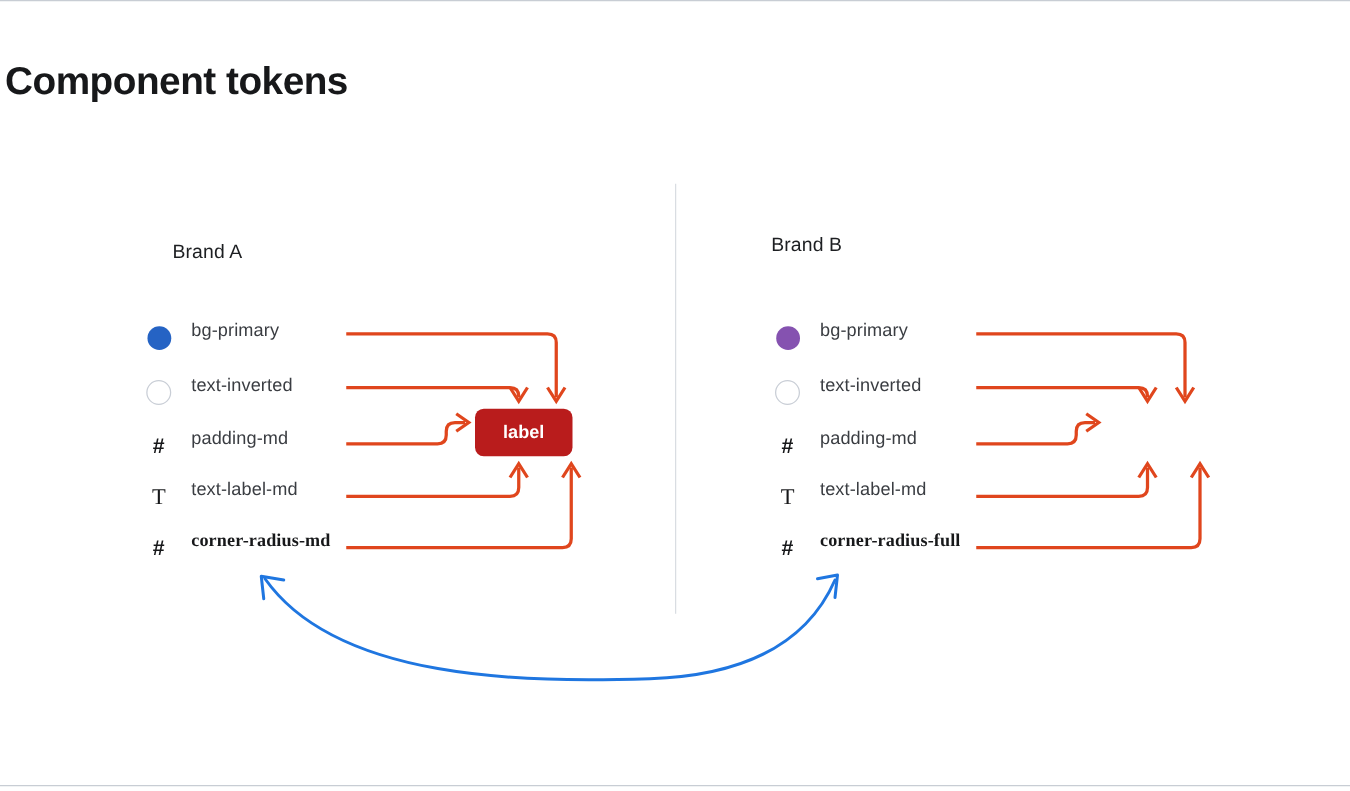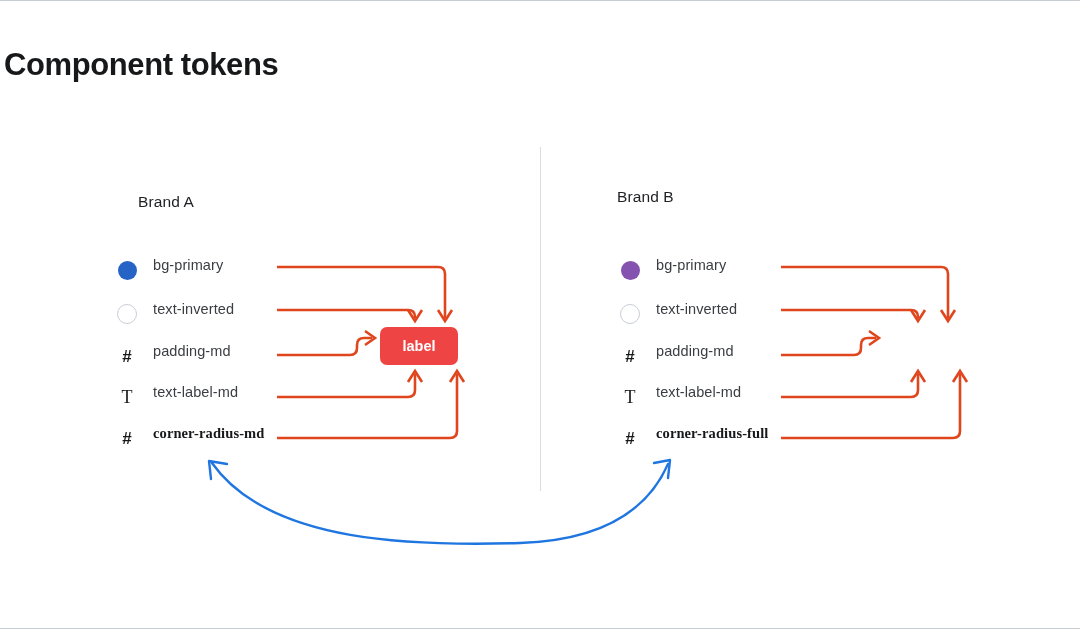--- a/index.html
+++ b/index.html
@@ -120,21 +120,21 @@
     align-items: center;
     justify-content: center;
     color: #ffffff;
     box-sizing: border-box;
   }
   #chip-a {
     left: 380px;
     top: 327px;
     width: 78px;
     height: 38px;
-    background: #ef4444;
+    background: #b91c1c;
     border-radius: 7px;
     font-size: 14.5px;
     font-weight: bold;
   }
 
   svg.overlay {
     position: absolute;
     left: 0;
     top: 0;
     width: 1080px;

